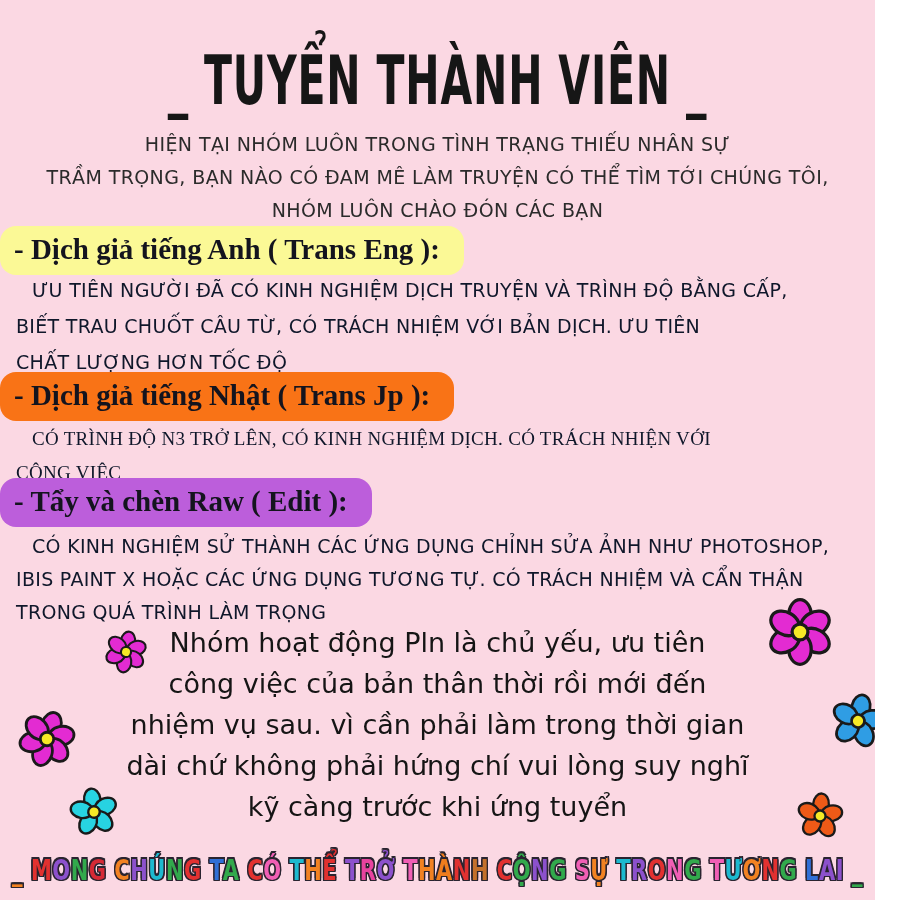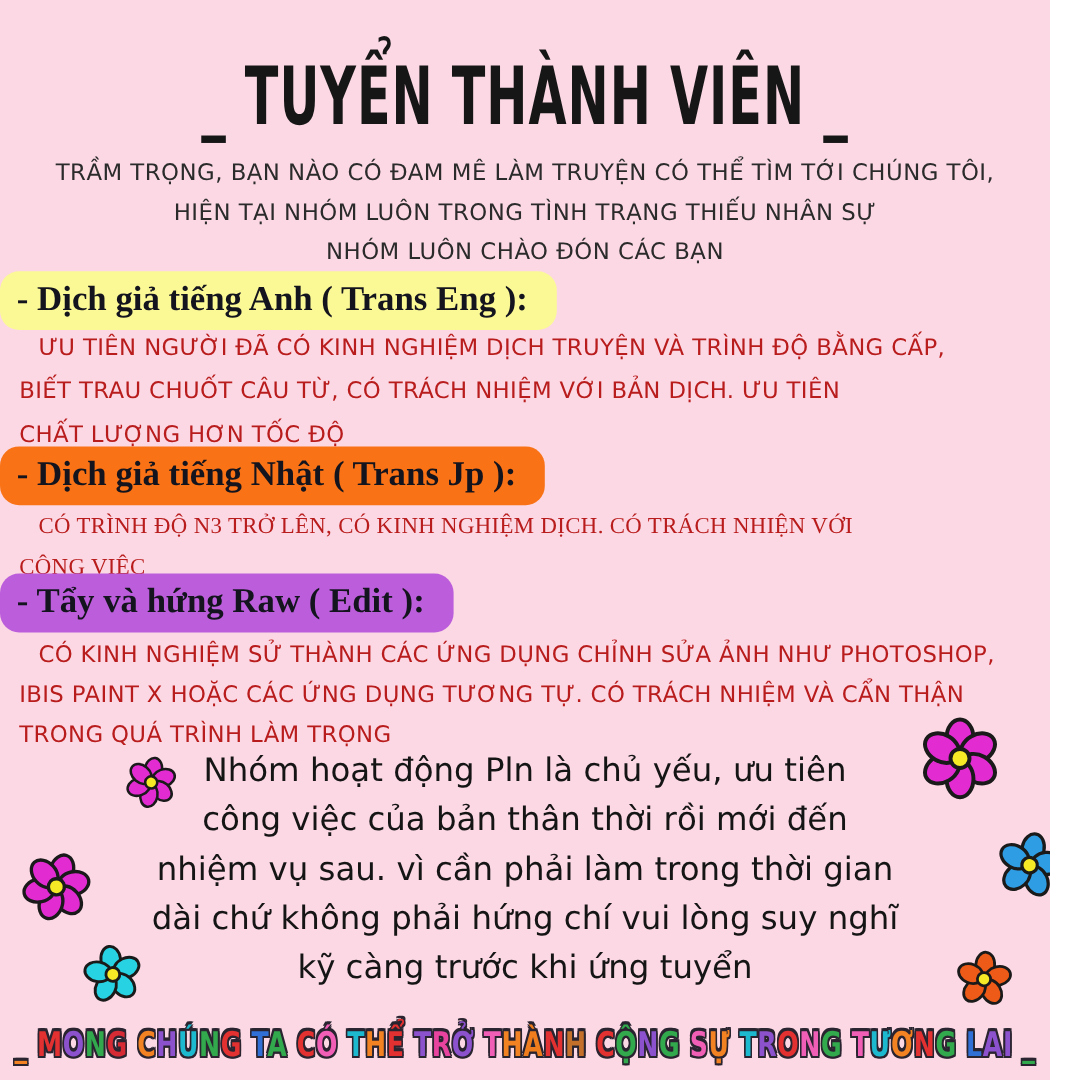--- a/index.html
+++ b/index.html
@@ -48,21 +48,21 @@
   }
   .pill-1 { top: 226px; }
   .pill-2 { top: 372px; }
   .pill-3 { top: 478px; }
   .body-block {
     position: absolute;
     left: 16px;
     font-family: "DejaVu Sans", sans-serif;
     font-size: 19px;
     letter-spacing: 0.3px;
-    color: #b91c1c;
+    color: #0f172a;
     white-space: nowrap;
   }
   .body-1 { top: 272px; line-height: 36px; }
   .body-2 { top: 422px; line-height: 34px; font-family: Liberation Serif, serif; }
   .body-3 { top: 530px; line-height: 33px; }
   .body-block .body-line:first-child { padding-left: 16px; }
   .note {
     position: absolute;
     top: 622px; left: 0; width: 100%;
     text-align: center;
@@ -91,39 +91,39 @@
   }
 </style>
 </head>
 <body>
 
 <div class="poster" style="background-color: rgb(251, 216, 227);">
 
   <div class="title">_ TUYỂN THÀNH VIÊN _</div>
 
   <div class="intro">
+    <div class="intro-line">HIỆN TẠI NHÓM LUÔN TRONG TÌNH TRẠNG THIẾU NHÂN SỰ</div>
     <div class="intro-line">TRẦM TRỌNG, BẠN NÀO CÓ ĐAM MÊ LÀM TRUYỆN CÓ THỂ TÌM TỚI CHÚNG TÔI,</div>
-    <div class="intro-line">HIỆN TẠI NHÓM LUÔN TRONG TÌNH TRẠNG THIẾU NHÂN SỰ</div>
     <div class="intro-line">NHÓM LUÔN CHÀO ĐÓN CÁC BẠN</div>
   </div>
 
   <div class="pill pill-1" style="background-color: rgb(251, 249, 150);">- Dịch giả tiếng Anh ( Trans Eng ):</div>
   <div class="body-block body-1">
     <div class="body-line">ƯU TIÊN NGƯỜI ĐÃ CÓ KINH NGHIỆM DỊCH TRUYỆN VÀ TRÌNH ĐỘ BẰNG CẤP,</div>
     <div class="body-line">BIẾT TRAU CHUỐT CÂU TỪ, CÓ TRÁCH NHIỆM VỚI BẢN DỊCH. ƯU TIÊN</div>
     <div class="body-line">CHẤT LƯỢNG HƠN TỐC ĐỘ</div>
   </div>
 
   <div class="pill pill-2" style="background-color: #f97316;">- Dịch giả tiếng Nhật ( Trans Jp ):</div>
   <div class="body-block body-2">
     <div class="body-line">CÓ TRÌNH ĐỘ N3 TRỞ LÊN, CÓ KINH NGHIỆM DỊCH. CÓ TRÁCH NHIỆN VỚI</div>
     <div class="body-line">CÔNG VIỆC</div>
   </div>
 
-  <div class="pill pill-3" style="background-color: rgb(188, 94, 219);">- Tẩy và hứng Raw ( Edit ):</div>
+  <div class="pill pill-3" style="background-color: rgb(188, 94, 219);">- Tẩy và chèn Raw ( Edit ):</div>
   <div class="body-block body-3">
     <div class="body-line">CÓ KINH NGHIỆM SỬ THÀNH CÁC ỨNG DỤNG CHỈNH SỬA ẢNH NHƯ PHOTOSHOP,</div>
     <div class="body-line">IBIS PAINT X HOẶC CÁC ỨNG DỤNG TƯƠNG TỰ. CÓ TRÁCH NHIỆM VÀ CẨN THẬN</div>
     <div class="body-line">TRONG QUÁ TRÌNH LÀM TRỌNG</div>
   </div>
 
   <div class="note">
     <div class="note-line">Nhóm hoạt động Pln là chủ yếu, ưu tiên</div>
     <div class="note-line">công việc của bản thân thời rồi mới đến</div>
     <div class="note-line">nhiệm vụ sau. vì cần phải làm trong thời gian</div>

